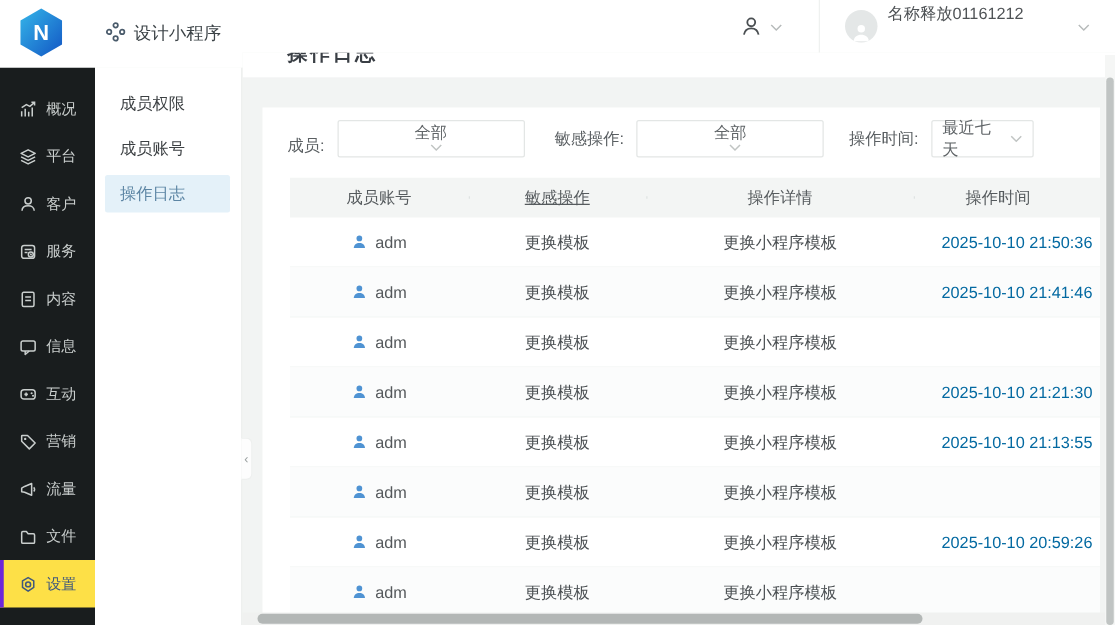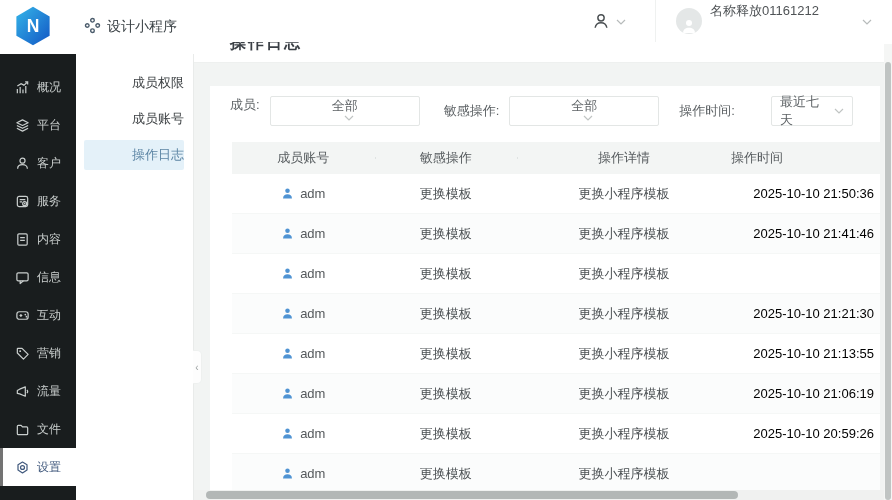--- a/index.html
+++ b/index.html
@@ -18,25 +18,25 @@
   .avatar { position:absolute; left:676px; top:8px; width:26px; height:26px; border-radius:50%; background:#e4e7e7; display:flex; align-items:flex-end; justify-content:center; overflow:hidden; }
   .avatar svg { width:16px; height:16px; color:#fff; }
   .user-name { position:absolute; left:710px; top:2px; font-size:13px; color:#4f5356; white-space:nowrap; }
   .user-caret { position:absolute; left:862px; top:19px; width:10px; height:6px; color:#b7bbbb; }
 
   
   .sidebar { position:absolute; left:0; top:54px; width:76px; bottom:0; background:#191d1e; z-index:20; padding-top:14px; }
   .side-item { height:38px; display:flex; align-items:center; padding-left:15px; gap:7px; color:#c9cecd; font-size:12px; cursor:pointer; }
   .side-item .sicon { width:15px; height:15px; flex:0 0 15px; display:inline-flex; }
   .side-item .sicon svg { width:15px; height:15px; }
-  .side-item.active { background:#ffffff; color:#41597d; border-left:3px solid #737373; padding-left:12px; }
+  .side-item.active { background:#fde047; color:#41597d; border-left:3px solid #6d28d9; padding-left:12px; }
 
   
   .submenu { position:absolute; left:76px; top:54px; width:118px; bottom:0; background:#fff; border-right:1px solid #e9ebea; z-index:20; padding-top:14px; }
-  .sub-item { margin:0 9px 6px 8px; height:30px; line-height:30px; padding-left:12px; font-size:13px; color:#3c4043; border-radius:2px; cursor:pointer; white-space:nowrap;text-align:right; }
+  .sub-item { margin:0 9px 6px 8px; height:30px; line-height:30px; padding-left:12px; font-size:13px; color:#3c4043; border-radius:2px; cursor:pointer; white-space:nowrap; }
   .sub-item.active { background:#e4f1f9; color:#5c85a4; }
   .collapse-handle { position:absolute; left:193px; top:350px; width:9px; height:34px; z-index:25; background:#fdfdfd; border:1px solid #eef0ef; border-left:none; border-radius:0 5px 5px 0; color:#9aa0a0; font-size:10px; display:flex; align-items:center; justify-content:center; cursor:pointer; }
 
   
   .content { position:absolute; left:194px; top:42px; right:0; bottom:0; background:#f2f4f3; }
   .content-header { position:absolute; top:0; left:0; right:0; height:21px; background:#fff; border-bottom:1px solid #eef0ef; overflow:hidden; }
   .page-title { position:absolute; left:36px; top:-9px; font-size:16px; font-weight:bold; color:#3a3f45; letter-spacing:2px; white-space:nowrap; }
   .panel { position:absolute; left:16px; right:12px; top:44px; bottom:0; background:#fff; }
 
   
@@ -46,28 +46,28 @@
   .f-select .caret { width:10px; height:6px; color:#c0c4c3; margin-left:8px; flex:0 0 10px; }
   .f-sel-wide { width:150px;flex-direction:column; }
   .f-sel-small { width:82px; padding:0 8px; }
   .f-gap1 { margin-left:24px; } .f-gap2 { margin-left:20px; }
 
   
   .table { position:absolute; left:22px; right:0; top:56px; bottom:0; overflow:hidden; }
   .thead { display:flex; height:32px; background:#f3f5f4; align-items:center; color:#565b5e; font-size:13px; }
   .th { position:relative; text-align:center; white-space:nowrap; }
   .th + .th::before { content:''; position:absolute; left:0; top:8px; bottom:8px; width:1px; background:#dfe3e2; }
-  .c1 { width:22%; } .c2 { width:22%; } .c3 { width:33%; } .c4 { width:23%; text-align:left; padding-right:14px; }
+  .c1 { width:22%; } .c2 { width:22%;text-decoration:underline; } .c3 { width:33%; } .c4 { width:23%; text-align:center; padding-right:14px; }
   .tr { display:flex; height:40px; align-items:center; font-size:13px; color:#4a4f52; border-bottom:1px solid #f5f7f6; }
   .tr:nth-child(even) { background:#fbfcfc; }
   .cell-account { width:22%; display:flex; align-items:center; justify-content:center; gap:6px; color:#54585b; }
   .cell-account svg { width:13px; height:13px; color:#4f93d3; }
   .cell-action { width:22%; text-align:center; }
   .cell-detail { width:33%; text-align:center; }
-  .cell-time { width:23%; text-align:right; padding-right:6px; color:#000000; }
+  .cell-time { width:23%; text-align:right; padding-right:6px; color:#0369a1; }
 
   
   .vscroll { position:absolute; right:0; top:44px; width:8px; bottom:0; background:#f5f6f5; z-index:40; }
   .vthumb { position:absolute; top:18px; left:1px; width:6px; bottom:0; background:#c0c4c3; border-radius:3px; }
   .hscroll { position:absolute; left:194px; right:8px; bottom:0; height:10px; background:#f0f1f0; z-index:41; }
   .hthumb { position:absolute; left:12px; width:532px; top:1px; height:8px; background:#b3b7b6; border-radius:4px; }
 
   svg { display:block; }
 </style>
 </head>
@@ -235,21 +235,21 @@
     <div class="sub-item active">操作日志</div>
   </nav>
 <div class="collapse-handle">‹</div>
 
 <div class="content">
   <div class="content-header">
     <div class="page-title">操作日志</div>
   </div>
   <div class="panel">
     <div class="filters">
-        <div class="f-group" style="display:flex;align-items:flex-start;">
+        <div class="f-group" style="display:flex;align-items:flex-end;">
           <span class="f-label">成员:</span>
           <div class="f-select f-sel-wide">
             <span>全部</span>
             <span class="caret">
               <svg viewBox="0 0 10 6" fill="none" stroke="currentColor" stroke-width="1.2">
                 <path d="M1 1l4 4 4-4"></path>
               </svg>
             </span>
           </div>
         </div>
@@ -257,21 +257,21 @@
           <span class="f-label">敏感操作:</span>
           <div class="f-select f-sel-wide">
             <span>全部</span>
             <span class="caret">
               <svg viewBox="0 0 10 6" fill="none" stroke="currentColor" stroke-width="1.2">
                 <path d="M1 1l4 4 4-4"></path>
               </svg>
             </span>
           </div>
         </div>
-        <div class="f-group f-gap2" style="display:flex;align-items:center;gap:26px;">
+        <div class="f-group f-gap2" style="display:flex;align-items:center;">
           <span class="f-label">操作时间:</span>
           <div class="f-select f-sel-small">
             <span>最近七天</span>
             <span class="caret">
               <svg viewBox="0 0 10 6" fill="none" stroke="currentColor" stroke-width="1.2">
                 <path d="M1 1l4 4 4-4"></path>
               </svg>
             </span>
           </div>
         </div>
@@ -358,21 +358,20 @@
               <span style="display:inline-flex;width:13px;height:13px;">
                 <svg viewBox="0 0 16 16" fill="currentColor">
                   <circle cx="8" cy="4.6" r="2.8"></circle>
                   <path d="M2.5 14c0-3.2 2.5-5 5.5-5s5.5 1.8 5.5 5z"></path>
                 </svg>
               </span>
               <span>adm</span>
             </div>
             <div class="cell-action">更换模板</div>
             <div class="cell-detail">更换小程序模板</div>
-            <div class="cell-time">2025-10-10 21:06:19</div>
           </div>
           <div class="tr">
             <div class="cell-account">
               <span style="display:inline-flex;width:13px;height:13px;">
                 <svg viewBox="0 0 16 16" fill="currentColor">
                   <circle cx="8" cy="4.6" r="2.8"></circle>
                   <path d="M2.5 14c0-3.2 2.5-5 5.5-5s5.5 1.8 5.5 5z"></path>
                 </svg>
               </span>
               <span>adm</span>

